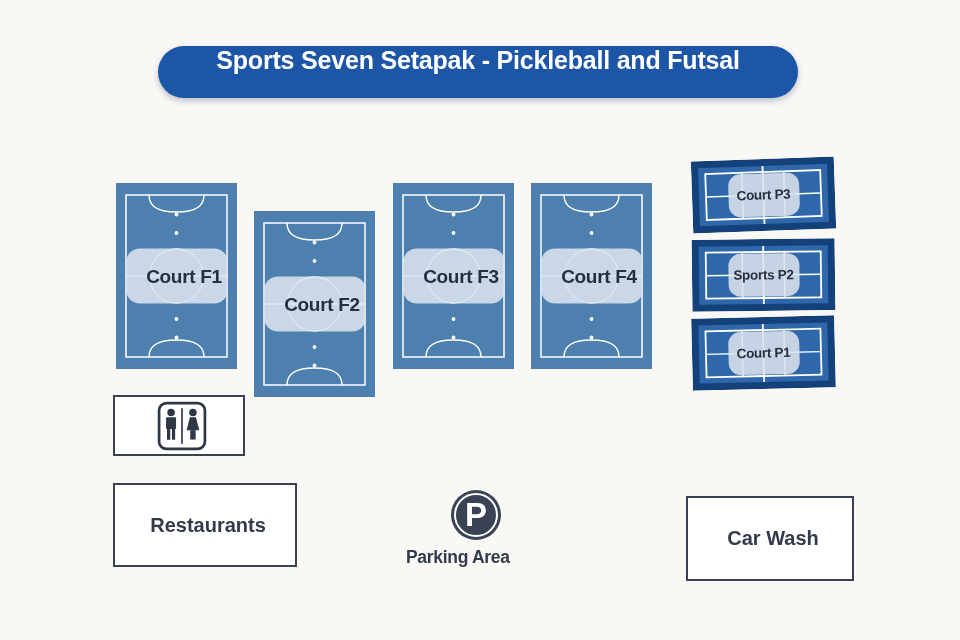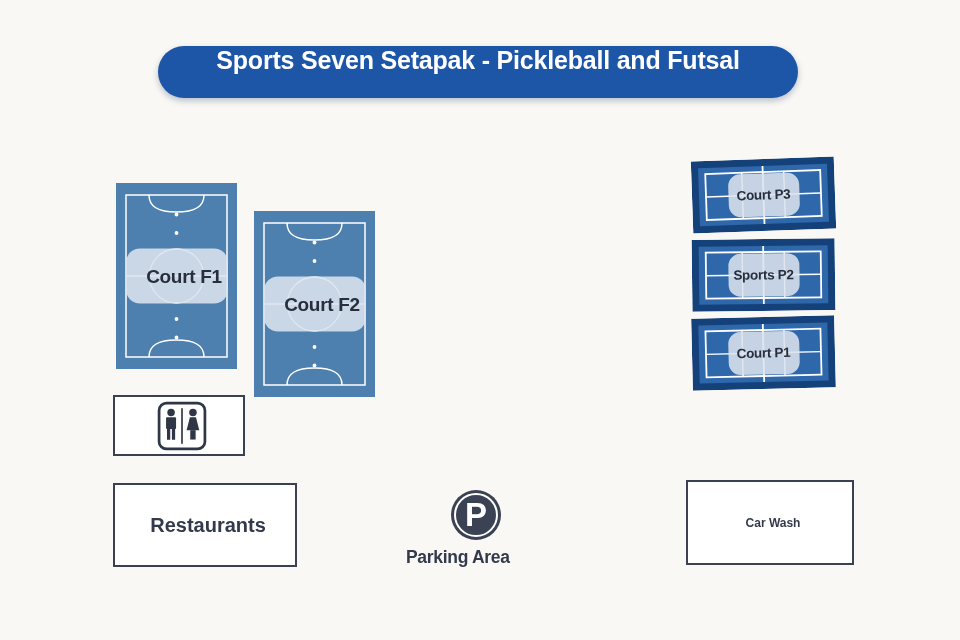--- a/index.html
+++ b/index.html
@@ -56,21 +56,21 @@
   .pickle-court .court-label{width:71px;height:43px;border-radius:12px;font-size:13.5px;}
 
   
   .facility-box{
     position:absolute;background:#ffffff;border:2px solid #3a4152;
     display:flex;align-items:center;justify-content:center;
     color:#333a4c;font-weight:700;padding-left:6px;
   }
   .restroom-box{left:113px;top:395px;width:122px;height:57px;}
   .restaurants-box{left:113px;top:483px;width:174px;height:80px;font-size:20px;}
-  .carwash-box{left:686px;top:480px;width:158px;height:81px;font-size:12px;}
+  .carwash-box{left:686px;top:496px;width:158px;height:81px;font-size:20px;}
 
   
   .parking-circle{
     position:absolute;left:451px;top:490px;width:50px;height:50px;
     background:#3b4254;border-radius:50%;
     display:flex;align-items:center;justify-content:center;
   }
   .parking-ring{
     position:absolute;left:3px;top:3px;right:3px;bottom:3px;
     border:2.5px solid #ffffff;border-radius:50%;
@@ -116,21 +116,49 @@
       <circle cx="60.5" cy="50" r="1.9" fill="#ffffff"></circle>
       <line x1="10" y1="93" x2="111" y2="93" stroke="#ffffff" stroke-width="1.3"></line>
       <circle cx="60.5" cy="93" r="27" fill="none" stroke="#ffffff" stroke-width="1.3"></circle>
       <circle cx="60.5" cy="136" r="1.9" fill="#ffffff"></circle>
       <circle cx="60.5" cy="154.5" r="1.9" fill="#ffffff"></circle>
       <path d="M33 174 C33 162, 42 157, 60.5 157 C79 157, 88 162, 88 174" fill="none" stroke="#ffffff" stroke-width="1.5"></path>
     </svg>
     <div class="court-label">Court F2</div>
   </div>
 
-
+  <div class="futsal-court f3">
+    <svg width="121" height="186" viewBox="0 0 121 186">
+      <rect x="10" y="12" width="101" height="162" fill="none" stroke="#ffffff" stroke-width="1.5"></rect>
+      <path d="M33 12 C33 24, 42 29, 60.5 29 C79 29, 88 24, 88 12" fill="none" stroke="#ffffff" stroke-width="1.5"></path>
+      <circle cx="60.5" cy="31.5" r="1.9" fill="#ffffff"></circle>
+      <circle cx="60.5" cy="50" r="1.9" fill="#ffffff"></circle>
+      <line x1="10" y1="93" x2="111" y2="93" stroke="#ffffff" stroke-width="1.3"></line>
+      <circle cx="60.5" cy="93" r="27" fill="none" stroke="#ffffff" stroke-width="1.3"></circle>
+      <circle cx="60.5" cy="136" r="1.9" fill="#ffffff"></circle>
+      <circle cx="60.5" cy="154.5" r="1.9" fill="#ffffff"></circle>
+      <path d="M33 174 C33 162, 42 157, 60.5 157 C79 157, 88 162, 88 174" fill="none" stroke="#ffffff" stroke-width="1.5"></path>
+    </svg>
+    <div class="court-label">Court F3</div>
+  </div>
+
+  <div class="futsal-court f4">
+    <svg width="121" height="186" viewBox="0 0 121 186">
+      <rect x="10" y="12" width="101" height="162" fill="none" stroke="#ffffff" stroke-width="1.5"></rect>
+      <path d="M33 12 C33 24, 42 29, 60.5 29 C79 29, 88 24, 88 12" fill="none" stroke="#ffffff" stroke-width="1.5"></path>
+      <circle cx="60.5" cy="31.5" r="1.9" fill="#ffffff"></circle>
+      <circle cx="60.5" cy="50" r="1.9" fill="#ffffff"></circle>
+      <line x1="10" y1="93" x2="111" y2="93" stroke="#ffffff" stroke-width="1.3"></line>
+      <circle cx="60.5" cy="93" r="27" fill="none" stroke="#ffffff" stroke-width="1.3"></circle>
+      <circle cx="60.5" cy="136" r="1.9" fill="#ffffff"></circle>
+      <circle cx="60.5" cy="154.5" r="1.9" fill="#ffffff"></circle>
+      <path d="M33 174 C33 162, 42 157, 60.5 157 C79 157, 88 162, 88 174" fill="none" stroke="#ffffff" stroke-width="1.5"></path>
+    </svg>
+    <div class="court-label">Court F4</div>
+  </div>
 
   <div class="pickle-court p3">
     <svg width="143" height="72" viewBox="0 0 143 72">
       <rect x="0" y="0" width="143" height="72" fill="#15417b"></rect>
       <rect x="7" y="7" width="129" height="58" fill="#2e68ab"></rect>
       <rect x="14" y="13" width="115" height="46" fill="none" stroke="#ffffff" stroke-width="1.8"></rect>
       <line x1="71.5" y1="7" x2="71.5" y2="65" stroke="#ffffff" stroke-width="1.8"></line>
       <line x1="50.5" y1="13" x2="50.5" y2="59" stroke="#ffffff" stroke-width="1.4"></line>
       <line x1="92.5" y1="13" x2="92.5" y2="59" stroke="#ffffff" stroke-width="1.4"></line>
       <line x1="14" y1="36" x2="129" y2="36" stroke="#ffffff" stroke-width="1.4"></line>

